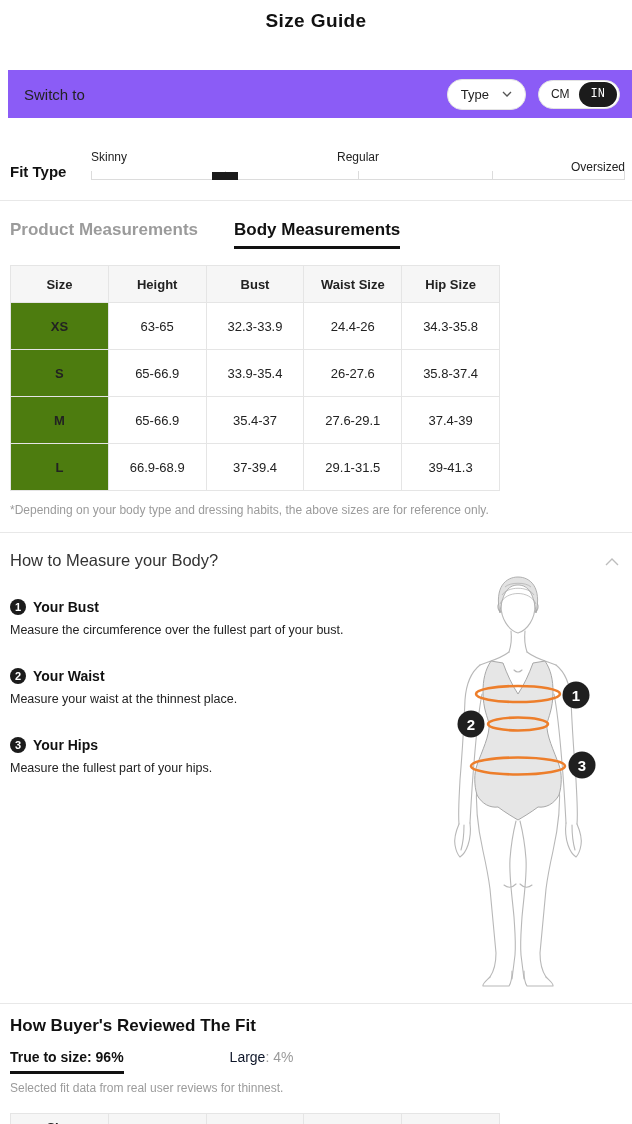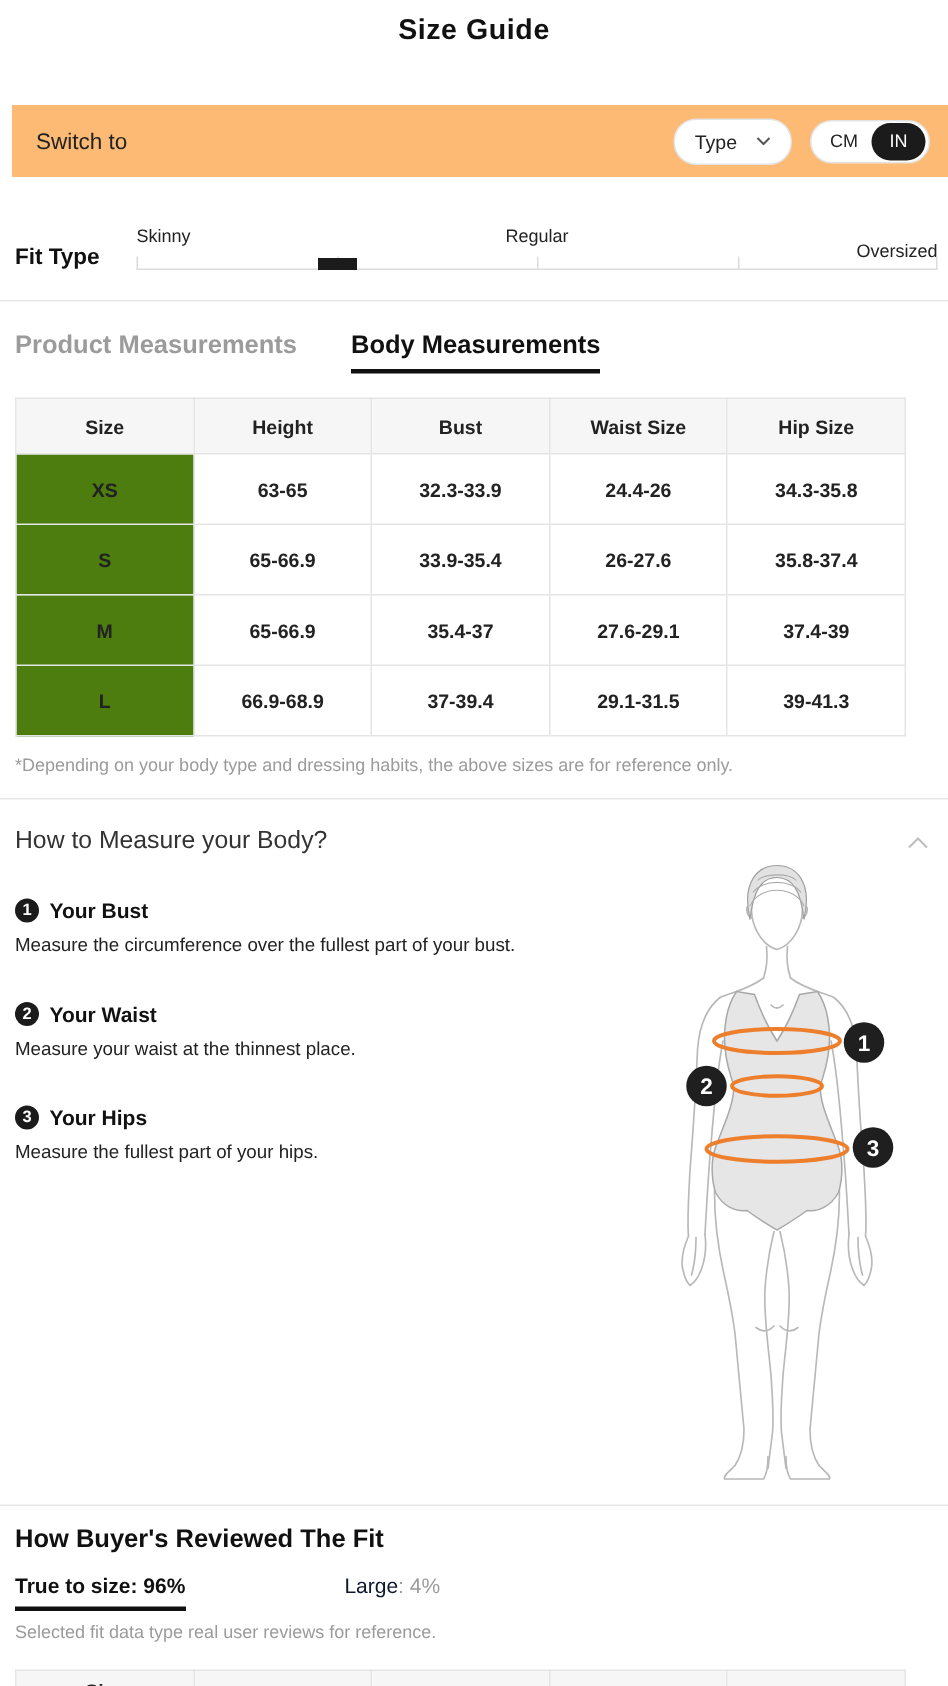--- a/index.html
+++ b/index.html
@@ -4,50 +4,50 @@
 <style>
   html,body{margin:0;padding:0;}
   body{
     width:632px;height:1124px;overflow:hidden;position:relative;background:#fff;
     font-family:"Liberation Sans",sans-serif;color:#222;
   }
   .abs{position:absolute;}
   
   .page-title{top:10px;left:0;right:0;text-align:center;font-size:19px;font-weight:bold;letter-spacing:.4px;color:#111;}
   
-  .switch-bar{top:70px;left:8px;right:0;height:48px;background:#fdba74;display:flex;align-items:center;padding:0 12px 0 16px;box-sizing:border-box;}
+  .switch-bar{top:70px;left:8px;right:0;height:48px;background:#8b5cf6;display:flex;align-items:center;padding:0 12px 0 16px;box-sizing:border-box;}
   .switch-label{font-size:15px;color:#222;}
   .flex-spacer{flex:1;}
   .type-pill{display:flex;align-items:center;gap:13px;background:#fff;border:1px solid #e3e3e3;border-radius:15px;height:29px;padding:0 13px;font-size:13px;color:#222;cursor:pointer;}
   .unit-toggle{display:flex;align-items:center;background:#fff;border:1px solid #e3e3e3;border-radius:15px;height:29px;margin-left:12px;padding:0 2px 0 0;box-sizing:border-box;cursor:pointer;}
   .unit-cm{font-size:12px;color:#222;padding:0 9px 0 12px;}
-  .unit-in{background:#1b1b1b;color:#fff;font-size:12px;border-radius:13px;height:25px;display:flex;align-items:center;padding:0 12px;}
+  .unit-in{background:#1b1b1b;color:#fff;font-size:12px;border-radius:13px;height:25px;display:flex;align-items:center;padding:0 12px;font-family:Liberation Mono, monospace;}
   
   .fit-label{left:10px;top:163px;font-size:15px;font-weight:bold;color:#111;}
   .slider{left:91px;width:534px;top:150px;height:30px;}
   .slider-labels{position:relative;height:17px;font-size:12px;color:#222;}
   .sl-left{position:absolute;left:0;top:0;}
   .sl-mid{position:absolute;left:50%;transform:translateX(-50%);top:0;}
   .sl-right{position:absolute;right:0;top:0;margin-top:10px;}
   .slider-track{position:relative;height:11px;margin-top:2px;}
   .track-base{position:absolute;left:0;right:0;bottom:0;height:1px;background:#dcdcdc;}
   .tick{position:absolute;bottom:0;width:1px;height:9px;background:#dcdcdc;}
   .slider-handle{position:absolute;bottom:0;width:26px;height:8px;background:#1b1b1b;transform:translateX(-50%);cursor:pointer;}
   
   .divider{left:0;right:0;height:1px;background:#e8e8e8;}
   
   .tabs{top:220px;left:10px;display:flex;gap:36px;font-size:17px;font-weight:bold;}
   .tab{cursor:pointer;padding-bottom:6px;}
   .tab.inactive{color:#9b9b9b;}
   .tab.active{color:#111;border-bottom:3px solid #111;}
   
-  table.size-table{border-collapse:collapse;width:594px;font-size:13px;table-layout:fixed;}
+  table.size-table{border-collapse:collapse;width:490px;font-size:13px;table-layout:fixed;}
   table.size-table th,table.size-table td{border:1px solid #e5e5e5;text-align:center;padding:0;}
   table.size-table th{background:#f6f6f6;font-weight:bold;height:36px;color:#222;}
-  table.size-table td{height:46px;color:#222;font-weight:bold;}
+  table.size-table td{height:46px;color:#222;}
   table.size-table td.row-head{background:#4d7c0f;font-weight:bold;}
   .main-table{top:265px;left:10px;}
   .partial-table{top:1113px;left:10px;}
   .partial-table th{vertical-align:top;padding-top:6px !important;}
   .disclaimer{top:503px;left:10px;right:10px;font-size:12px;color:#9b9b9b;}
   
   .measure-head{top:551px;left:10px;font-size:16.5px;color:#333;}
   .collapse-btn{top:552px;right:10px;width:20px;height:20px;display:flex;align-items:center;justify-content:center;cursor:pointer;}
   .instructions{top:597px;left:10px;width:352px;}
   .inst-item{margin-bottom:26px;}
@@ -232,21 +232,21 @@
 
 <div class="abs divider" style="top:1003px"></div>
 
 <div class="abs review-title">How Buyer's Reviewed The Fit</div>
 <div class="abs stats">
   <div class="stat-active" id="stat-0">True to size: 96%</div>
   <div class="stat-other">
     <span class="lbl">Large</span><span class="val" id="stat-1-val">: 4%</span>
   </div>
 </div>
-<div class="abs review-note">Selected fit data type real user reviews for reference.</div>
+<div class="abs review-note">Selected fit data from real user reviews for thinnest.</div>
 
 <table class="size-table abs partial-table" id="partial-table">
     <thead>
       <tr>
         <th>Size</th>
         <th></th>
         <th></th>
         <th></th>
         <th></th>
       </tr>

